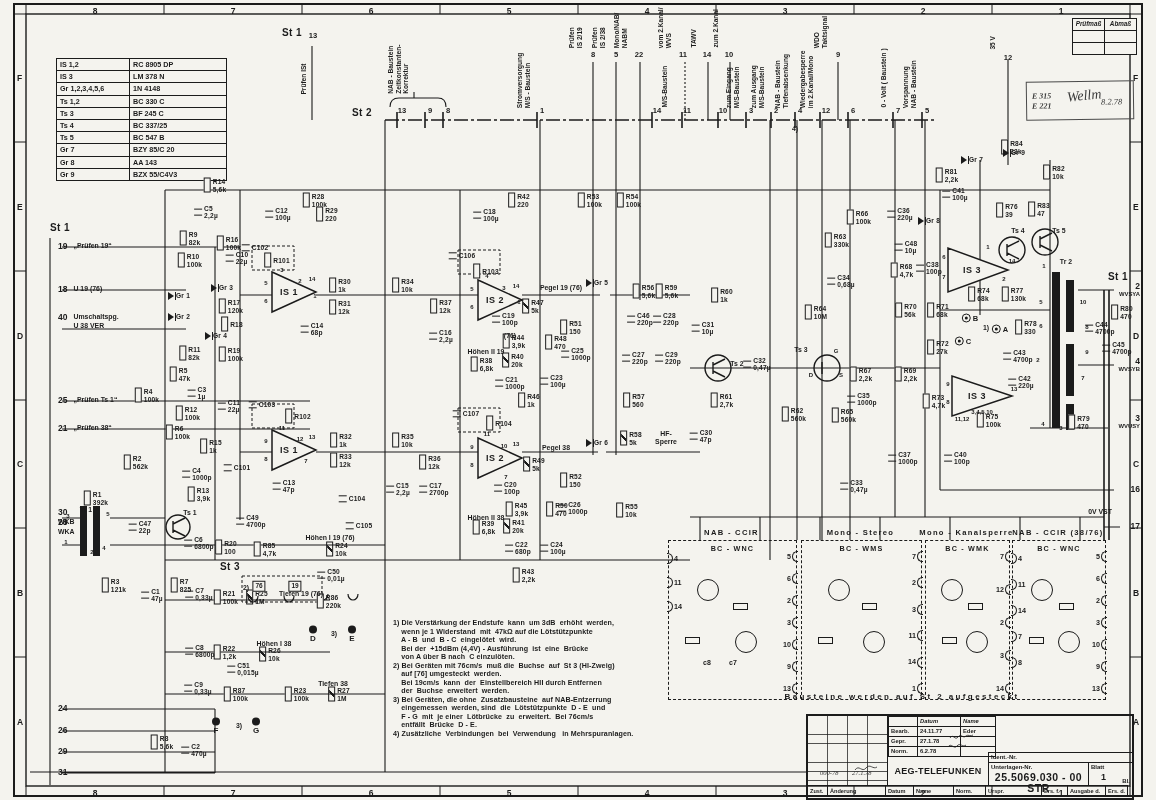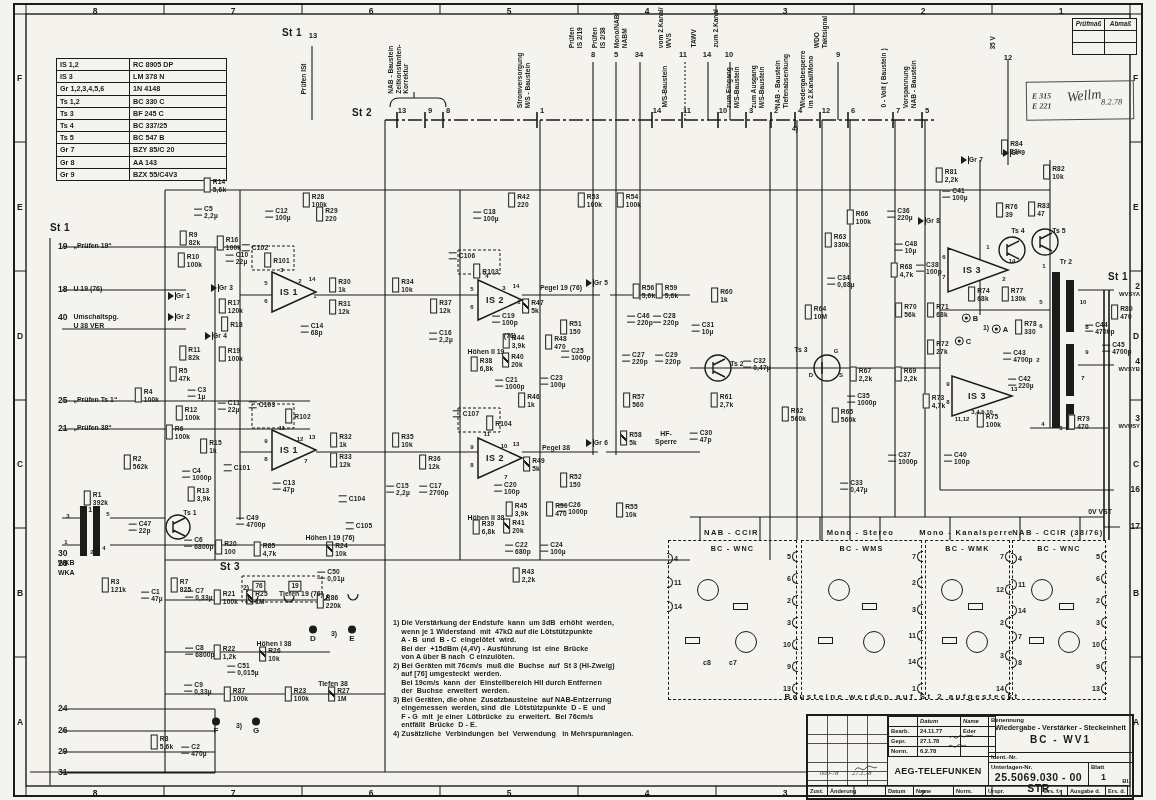--- a/index.html
+++ b/index.html
@@ -22,21 +22,21 @@
   .pinl{position:absolute;font:bold 6px/1 "Liberation Sans",sans-serif;transform:translate(-50%,-50%);z-index:3;}
   .pin2l{position:absolute;font:bold 7.6px/1 "Liberation Sans",sans-serif;transform:translate(-50%,-50%);z-index:3;}
   .boxedl{position:absolute;font:bold 6.5px/1 "Liberation Sans",sans-serif;border:1px solid #1b1b1b;padding:1px 2px;background:#f4f3ee;transform:translate(-50%,-50%);z-index:3;}
   .spotl{position:absolute;display:flex;align-items:center;gap:2px;transform:translate(-50%,-50%);z-index:3;font:bold 7.5px/1 "Liberation Sans",sans-serif;}
   .ring{width:7px;height:7px;border:1.2px solid #1b1b1b;border-radius:50%;position:relative;flex:none;}
   .ring::after{content:"";position:absolute;inset:1.6px;background:#1b1b1b;border-radius:50%;}
   .spot2l{position:absolute;display:flex;flex-direction:column;align-items:center;gap:1px;transform:translate(-50%,-50%);z-index:3;font:bold 8px/1 "Liberation Sans",sans-serif;}
   .dot{width:8px;height:8px;border-radius:50%;background:#1b1b1b;}
   .rot{position:absolute;font:bold 6.6px/1.15 "Liberation Sans",sans-serif;white-space:pre;transform-origin:left bottom;transform:rotate(-90deg);z-index:3;}
   .lpin{position:absolute;left:58px;display:flex;gap:6px;align-items:flex-start;transform:translateY(-55%);z-index:3;}
-  .lpin.stk{flex-direction:column;gap:1px;margin-top:41px;}
+  .lpin.stk{flex-direction:column;gap:1px;}
   .lp-num{font:bold 8.5px/1 "Liberation Sans",sans-serif;}
   .lp-lab{font:bold 6.9px/1.25 "Liberation Sans",sans-serif;white-space:pre;}
   .rpin{position:absolute;left:1114px;width:26px;display:flex;flex-direction:column;align-items:flex-end;gap:1px;transform:translateY(-55%);z-index:3;}
   .rp-num{font:bold 8.5px/1 "Liberation Sans",sans-serif;}
   .rp-lab{font:bold 5.9px/1 "Liberation Sans",sans-serif;}
   .module{position:absolute;border:1.4px dashed #1b1b1b;z-index:2;}
   .mtitle{position:absolute;font:bold 7.6px/1 "Liberation Sans",sans-serif;letter-spacing:1.3px;white-space:nowrap;transform:translate(-50%,-100%);z-index:3;}
   .msub{position:absolute;width:100%;text-align:center;top:4px;font:bold 7.2px/1 "Liberation Sans",sans-serif;letter-spacing:1.2px;}
   .mpin{position:absolute;font:bold 7.2px/1 "Liberation Sans",sans-serif;display:flex;align-items:center;gap:1px;}
   .arc{width:5px;height:9px;border:1.1px solid #1b1b1b;flex:none;}
@@ -232,25 +232,20 @@
             <td></td>
           </tr>
           <tr>
             <td>Norm.</td>
             <td>6.2.78</td>
             <td></td>
           </tr>
         </tbody>
       </table>
     <div class="cell" style="left:80px;top:40px;width:100px;height:29px;border-top:1.2px solid #1b1b1b;display:flex;align-items:center;justify-content:center;font:bold 9px/1 'Liberation Sans',sans-serif;letter-spacing:.3px;">AEG-TELEFUNKEN</div>
-    <div class="cell" style="left:180px;top:0;width:144px;height:36px;border-left:1.6px solid #1b1b1b;">
-      <span class="tiny" style="position:absolute;left:2px;top:1px;">Benennung</span>
-      <div style="text-align:center;margin-top:8px;font:bold 7.2px/1 'Liberation Sans',sans-serif;">Wiedergabe - Verstärker - Steckeinheit</div>
-      <div style="text-align:center;margin-top:4px;font:bold 10px/1 'Liberation Sans',sans-serif;letter-spacing:2px;">BC - WV1</div>
-    </div>
     <div class="cell" style="left:180px;top:36px;width:144px;height:10px;border-left:1.6px solid #1b1b1b;border-top:1.2px solid #1b1b1b;">
       <span class="tiny" style="position:absolute;left:2px;top:1px;">Ident.-Nr.</span>
     </div>
     <div class="cell" style="left:180px;top:46px;width:100px;height:23px;border-left:1.6px solid #1b1b1b;border-top:1.2px solid #1b1b1b;">
       <span class="tiny" style="position:absolute;left:2px;top:1px;">Unterlagen-Nr.</span>
       <div style="margin-top:9px;text-align:center;font:bold 10.5px/1 'Liberation Sans',sans-serif;letter-spacing:.5px;">25.5069.030 - 00 STR</div>
     </div>
     <div class="cell" style="left:280px;top:46px;width:44px;height:23px;border-left:1.2px solid #1b1b1b;border-top:1.2px solid #1b1b1b;">
       <span class="tiny" style="position:absolute;left:2px;top:1px;">Blatt</span>
       <span style="position:absolute;left:12px;top:10px;font:bold 9px/1 'Liberation Sans',sans-serif;">1</span>
@@ -1470,21 +1465,21 @@
     <div class="pin2l" style="left: 723px; top: 111px;">10</div>
     <div class="pin2l" style="left: 751px; top: 111px;">3</div>
     <div class="pin2l" style="left: 776px; top: 111px;">2</div>
     <div class="pin2l" style="left: 800px; top: 111px;">4</div>
     <div class="pin2l" style="left: 826px; top: 111px;">12</div>
     <div class="pin2l" style="left: 853px; top: 111px;">6</div>
     <div class="pin2l" style="left: 898px; top: 111px;">7</div>
     <div class="pin2l" style="left: 927px; top: 111px;">5</div>
     <div class="pin2l" style="left: 593px; top: 55px;">8</div>
     <div class="pin2l" style="left: 616px; top: 55px;">5</div>
-    <div class="pin2l" style="left: 639px; top: 55px;">34</div>
+    <div class="pin2l" style="left: 639px; top: 55px;">22</div>
     <div class="pin2l" style="left: 683px; top: 55px;">11</div>
     <div class="pin2l" style="left: 707px; top: 55px;">14</div>
     <div class="pin2l" style="left: 729px; top: 55px;">10</div>
     <div class="pin2l" style="left: 838px; top: 55px;">9</div>
     <div class="pin2l" style="left: 1008px; top: 58px;">12</div>
     <div class="pin2l" style="left: 313px; top: 36px;">13</div>
     <div class="spotl" style="left: 970px; top: 318px;">
       <span class="ring"></span>
       <span>B</span>
     </div>

